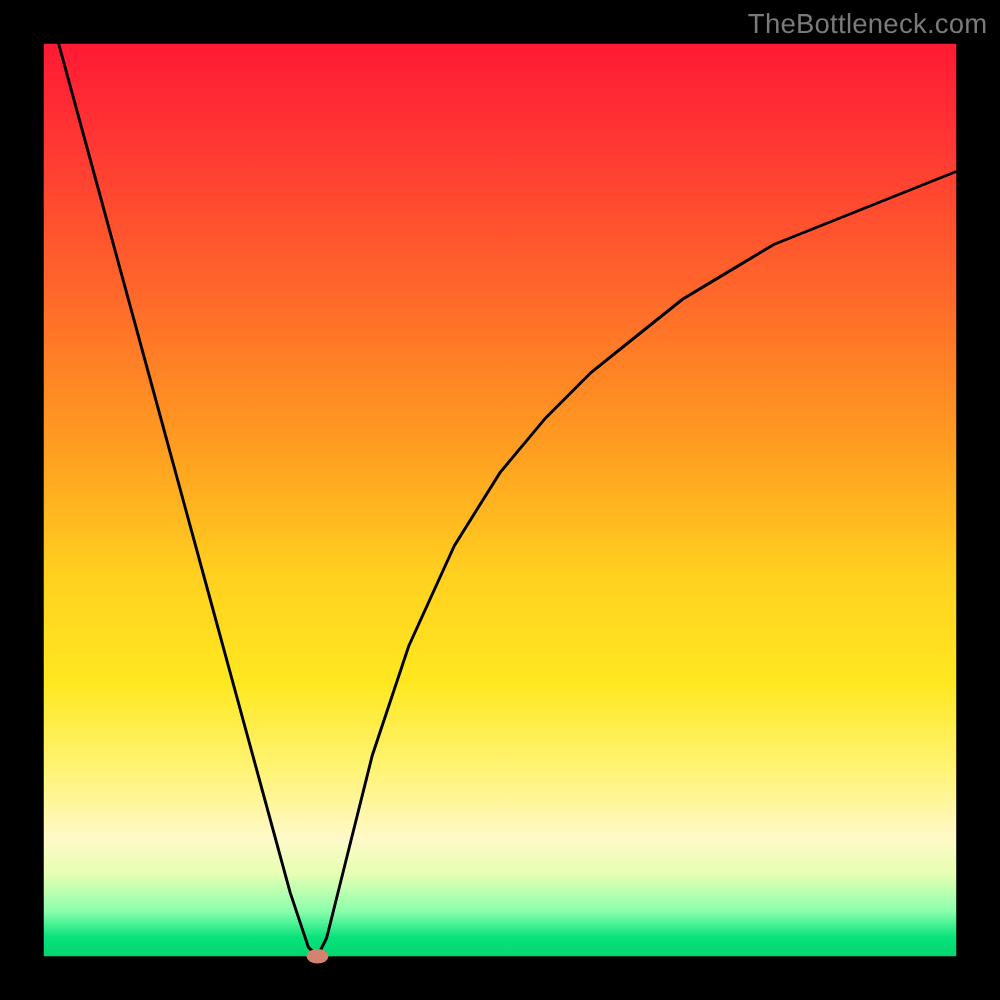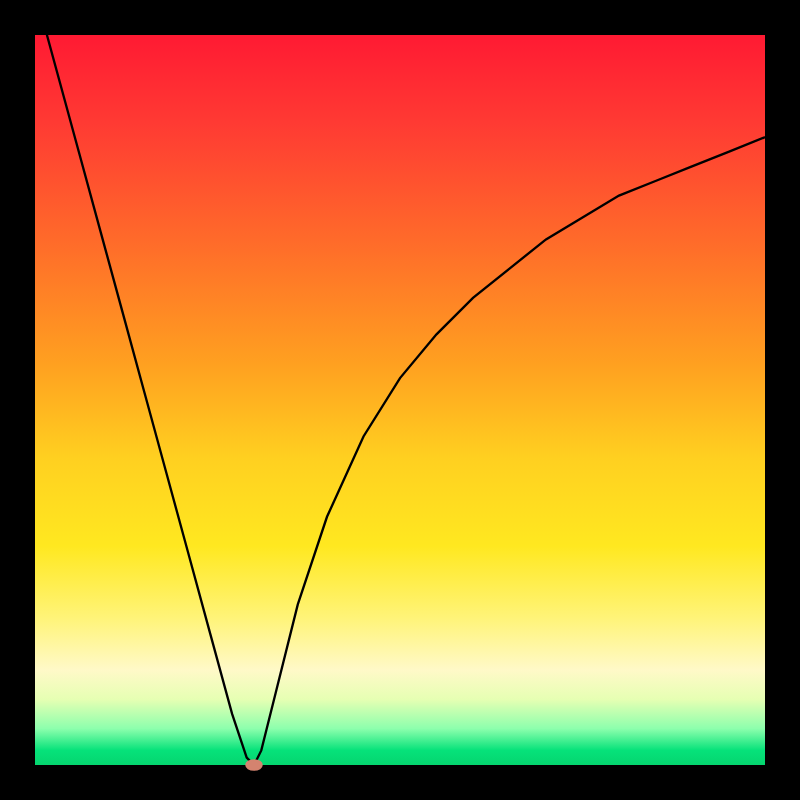--- a/index.html
+++ b/index.html
@@ -57,20 +57,21 @@
     letter-spacing: 0.2px;
   }
   .marker {
     fill: #d4836f;
   }
 </style>
 </head>
 <body>
 
 <div class="frame">
+  <div class="watermark">TheBottleneck.com</div>
 
   <div class="plot-area">
     <svg class="curve" viewBox="0 0 100 100" preserveAspectRatio="none">
       <path id="curve-path" fill="none" stroke="#000" stroke-width="0.32" d="M0.000 -6.000 L3.000 5.000 L6.000 16.000 L9.000 27.000 L12.000 38.000 L15.000 49.000 L18.000 60.000 L21.000 71.000 L24.000 82.000 L27.000 93.000 L29.000 99.000 L30.000 100.000 L31.000 98.000 L33.000 90.000 L36.000 78.000 L40.000 66.000 L45.000 55.000 L50.000 47.000 L55.000 41.000 L60.000 36.000 L65.000 32.000 L70.000 28.000 L75.000 25.000 L80.000 22.000 L85.000 20.000 L90.000 18.000 L95.000 16.000 L100.000 14.000"></path>
       <ellipse id="marker-dot" class="marker" cx="30" cy="100" rx="1.2" ry="0.8" fill="#d4836f"></ellipse>
     </svg>
   </div>
 </div>
 
 </body></html>

